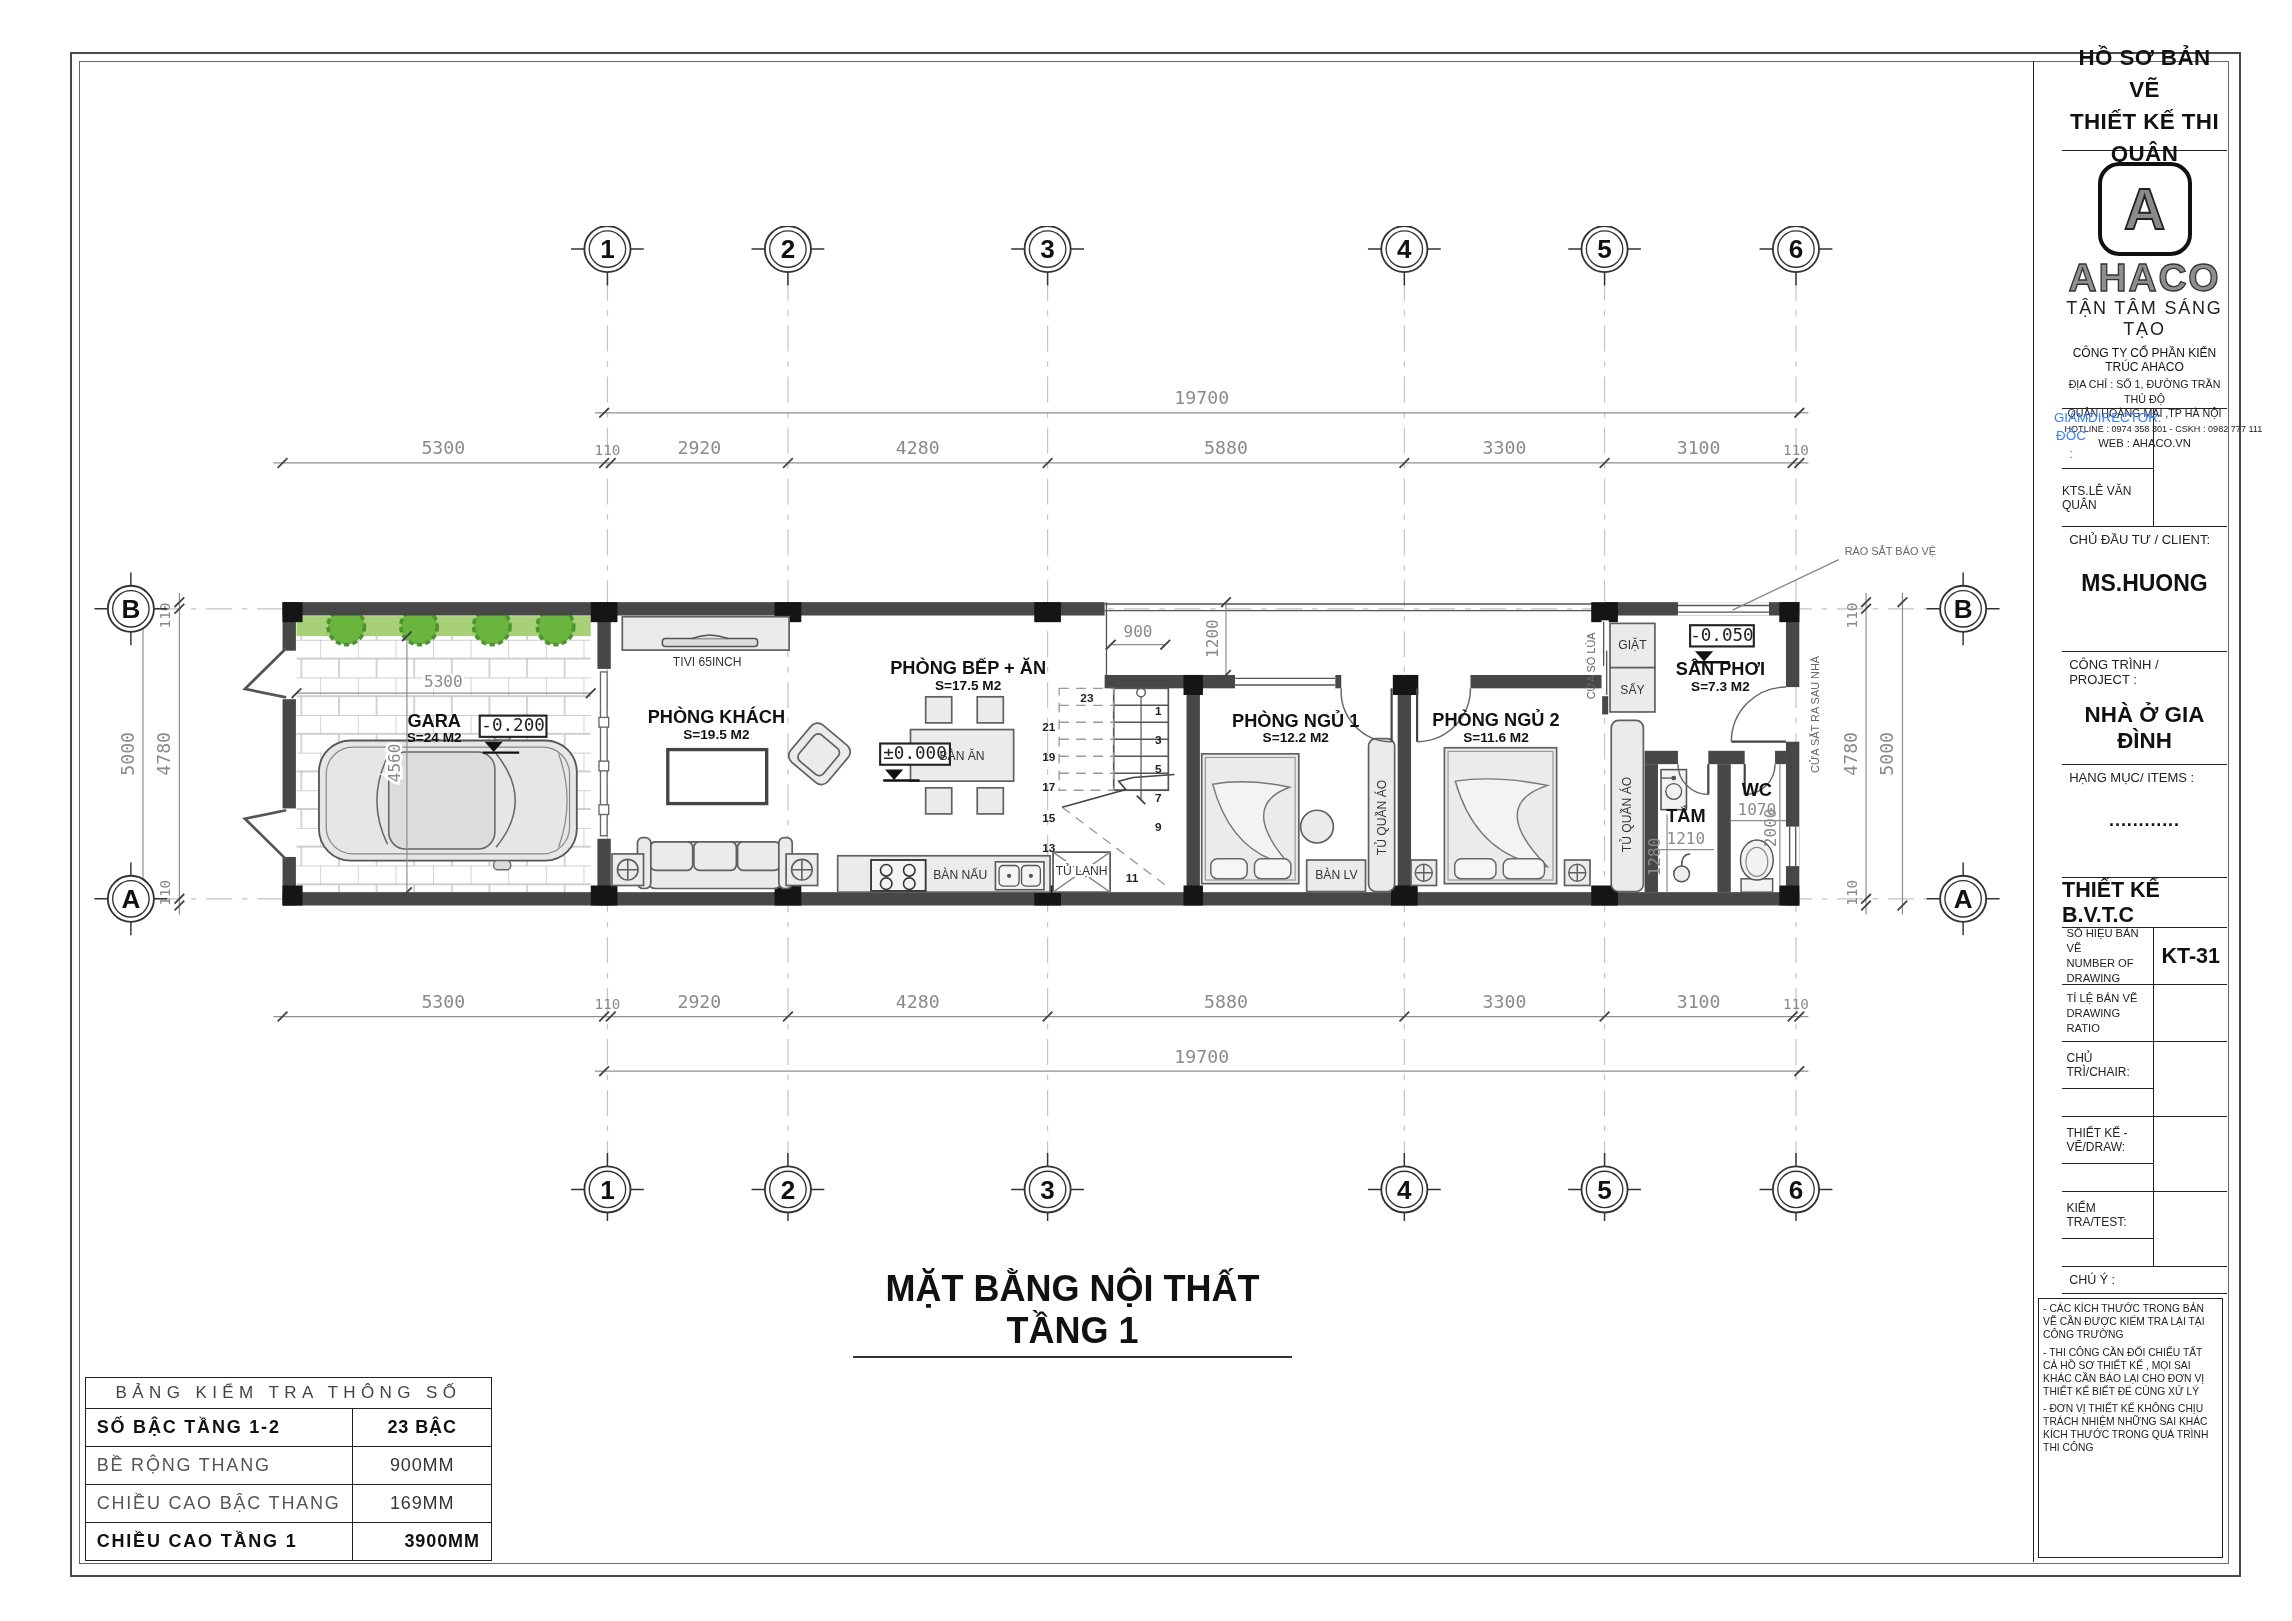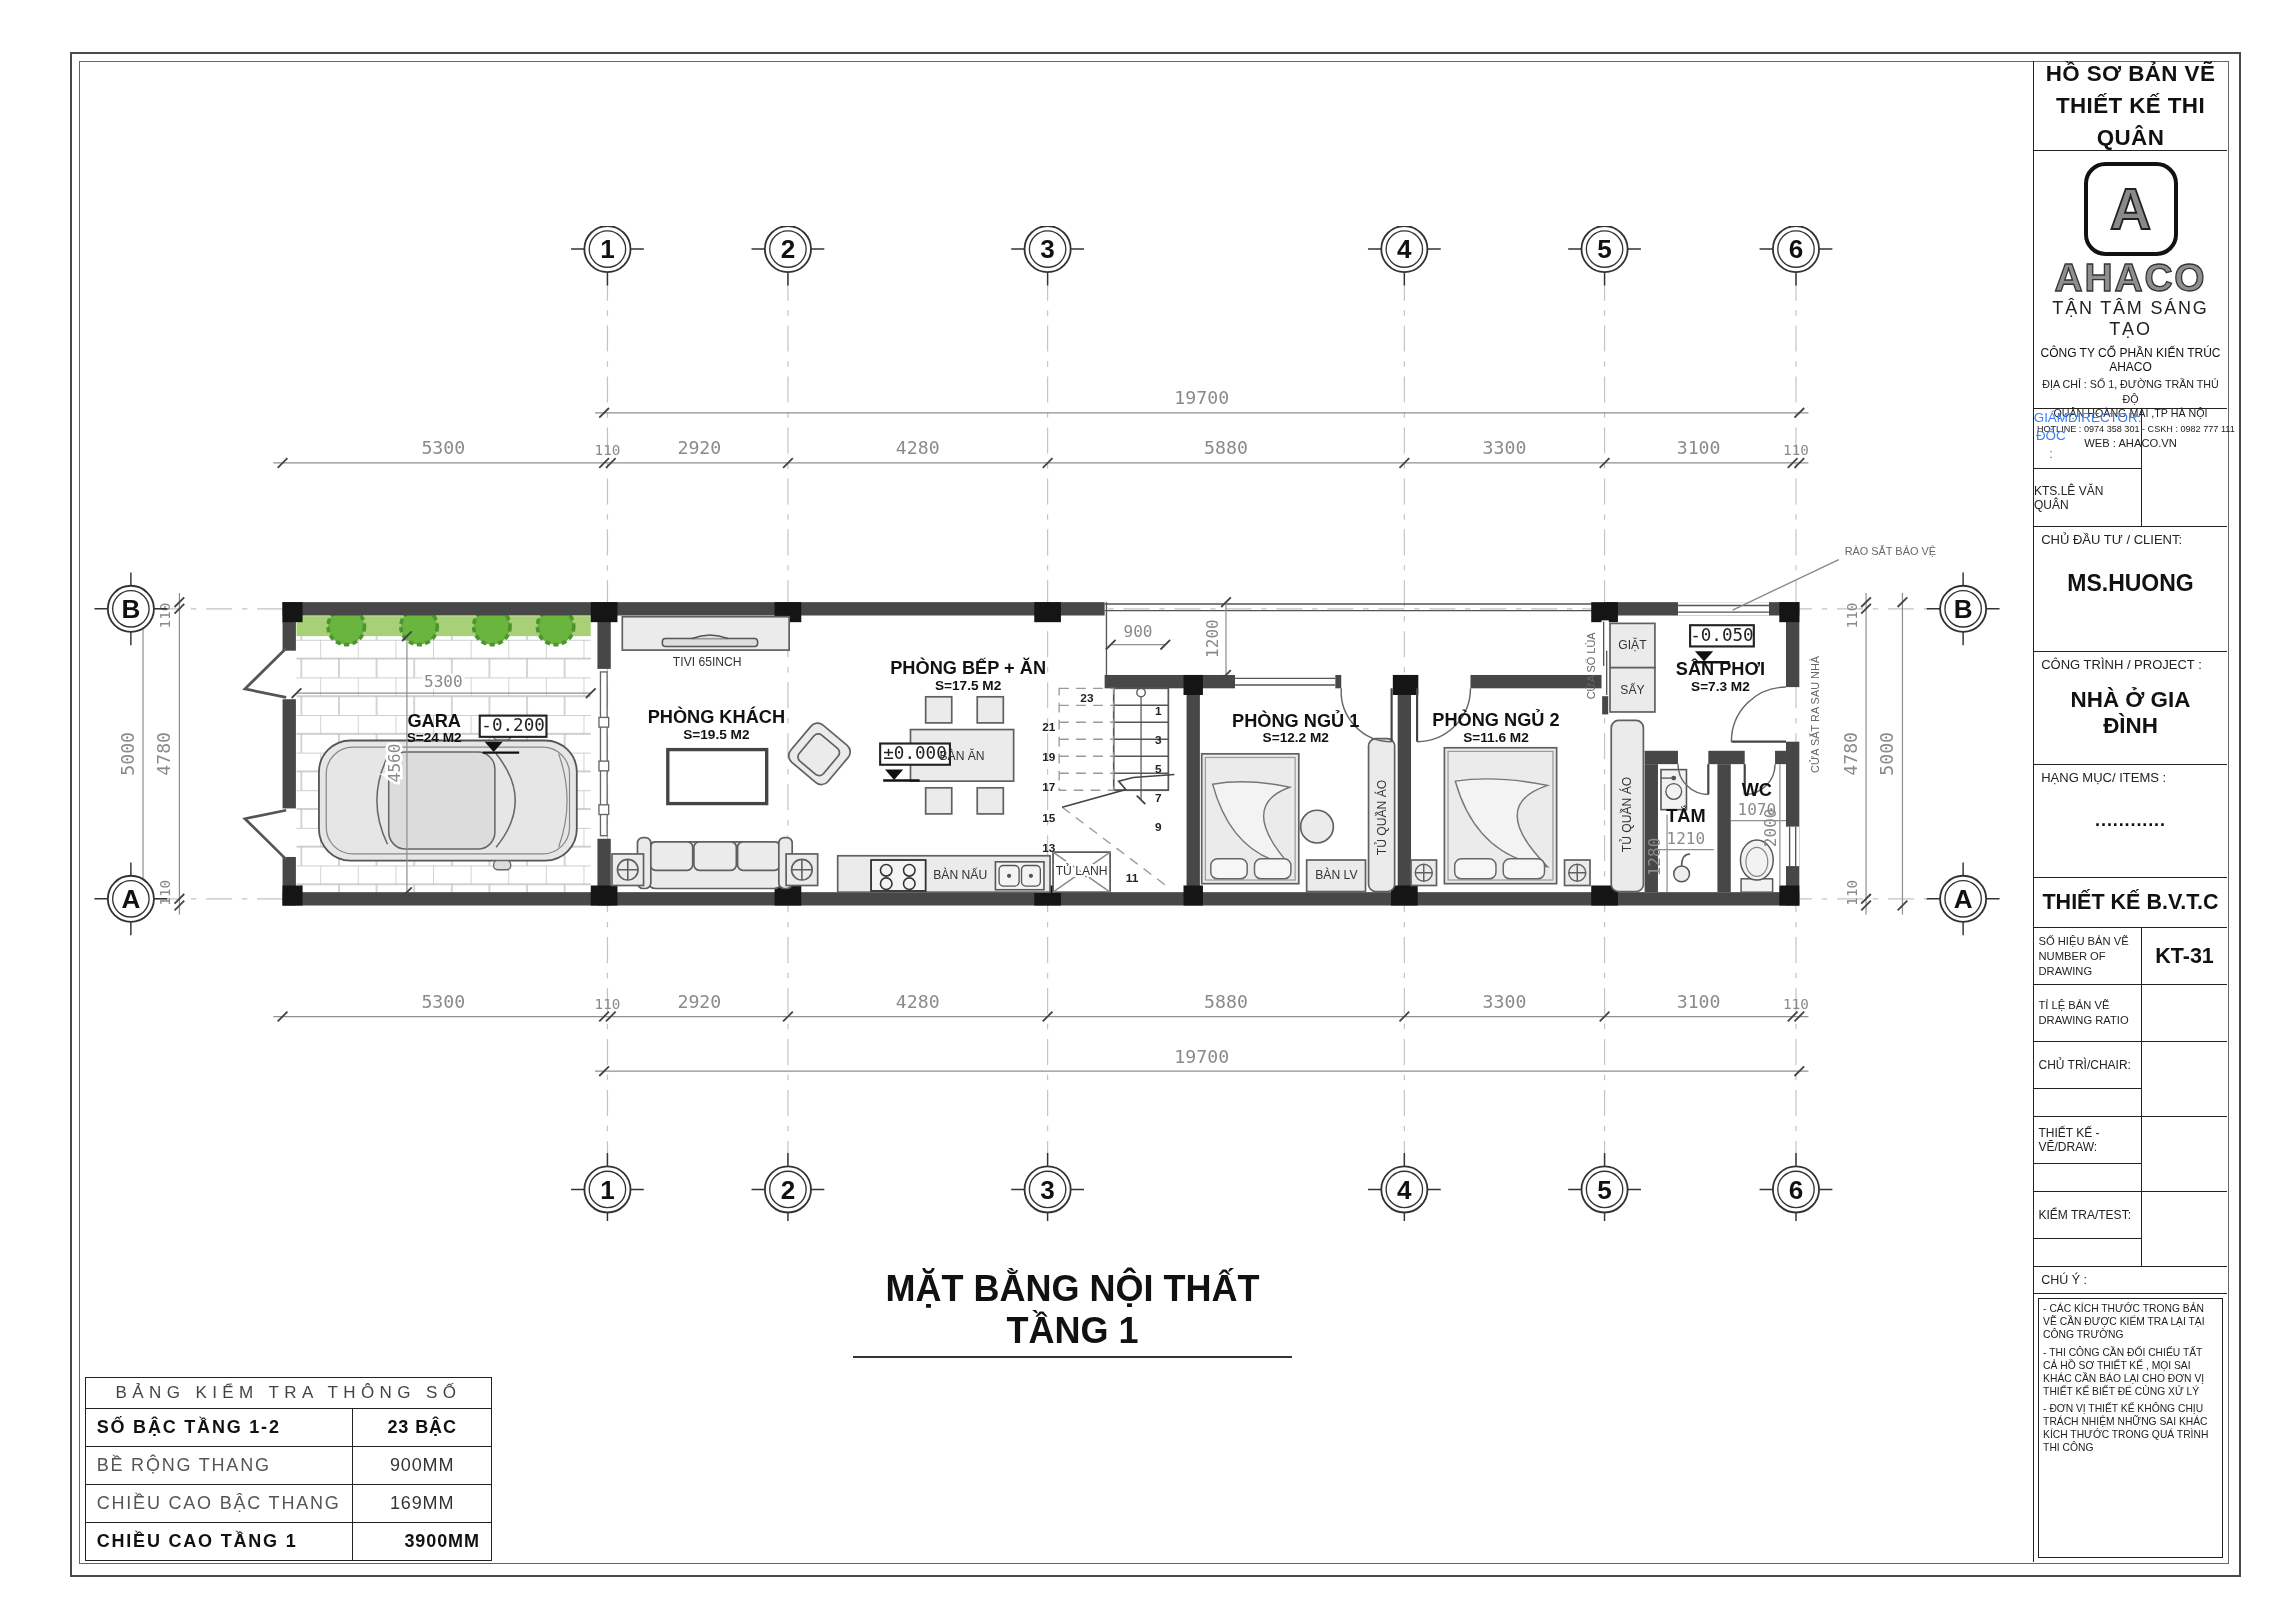--- a/index.html
+++ b/index.html
@@ -2,21 +2,21 @@
 <html style="font-size:14.3px"><head>
 <meta charset="utf-8">
 <style>
   html,body{margin:0;padding:0;background:#fff;font-family:"Liberation Sans",sans-serif;}
   #sheet{position:relative;width:2293px;height:1621px;background:#fff;overflow:hidden;}
   .frame-outer{position:absolute;left:70px;top:52px;width:2167px;height:1521px;border:2.7px solid #4a4a4a;}
   .frame-inner{position:absolute;left:79px;top:61px;width:2148px;height:1501px;border:0.9px solid #666;}
 
   
   #tblock{position:absolute;left:2033px;top:61px;width:193px;height:1501px;border-left:1.8px solid #222;display:flex;flex-direction:column;color:#111;}
-  .tb-row{border-bottom:1.8px solid #222;position:relative;box-sizing:border-box;}
+  .tb-row{border-bottom:1.8px solid #222;position:relative;box-sizing:border-box;margin-left:28px;}
   .tb-head{height:90px;display:flex;flex-direction:column;justify-content:center;text-align:center;font-weight:800;font-size:22.4px;line-height:32px;letter-spacing:0.4px;}
   .tb-logo{height:258px;text-align:center;padding-top:7.2px;}
   .logo-box{width:86px;height:86px;margin:3.6px auto 1.8px auto;border:4.5px solid #111;border-radius:21.5px;display:flex;align-items:center;justify-content:center;}
   .logo-a{font-size:57px;font-weight:800;color:#8a8a8a;-webkit-text-stroke:1.8px #222;}
   .logo-word{font-size:39px;font-weight:800;color:#8f8f8f;-webkit-text-stroke:1.3px #333;letter-spacing:1.8px;line-height:39px;}
   .logo-tag{font-size:18px;color:#222;letter-spacing:1.8px;margin-top:1.8px;}
   .logo-co{font-size:12px;color:#111;margin-top:5.4px;}
   .logo-ad{font-size:10.7px;color:#222;margin-top:3.6px;line-height:14.3px;}
   .logo-hot{font-size:9.4px;color:#222;margin-top:2.7px;white-space:nowrap;transform:scaleX(.97);transform-origin:center;}
   .logo-web{font-size:11.2px;color:#222;margin-top:2.7px;}

